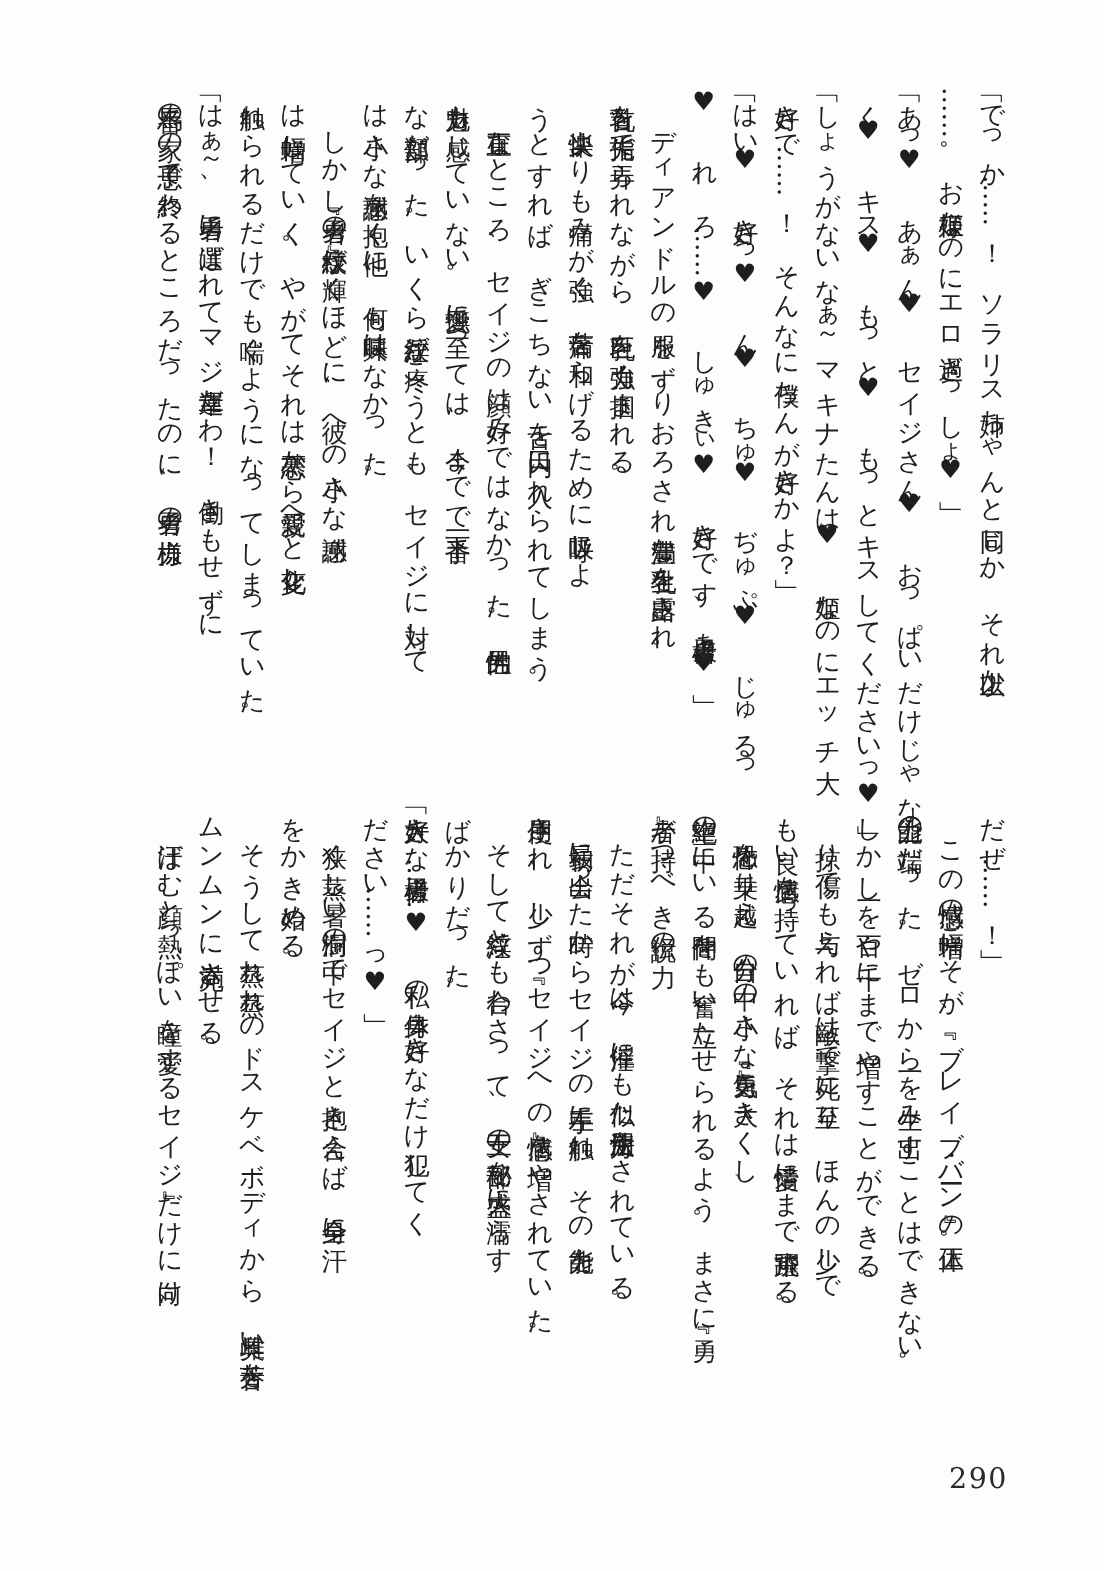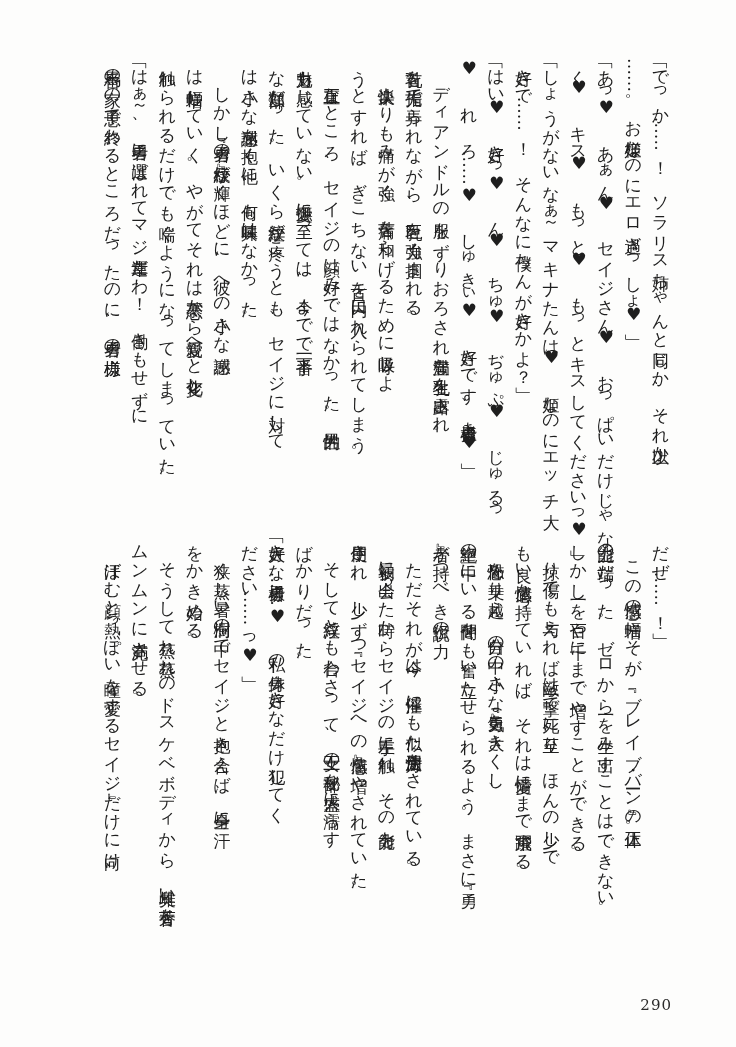--- a/index.html
+++ b/index.html
@@ -30,22 +30,22 @@
   .block-top    { top: 58px; }
   .block-bottom { top: 533px; }
   .line {
     margin: 0;
     padding: 0;
     white-space: nowrap;
   }
   .page-number {
     position: absolute;
     right: 64px;
-    bottom: 33px;
-    font-size: 15px;
+    bottom: 50px;
+    font-size: 19px;
     letter-spacing: 1px;
     color: #2a2a2a;
   }
 </style>
 </head>
 <body>
 
 <div class="page">
   <div class="text-block block-top">
       <p class="line">「でっか……！　ソラリス姉ちゃんと同じか、それ以上か</p>

